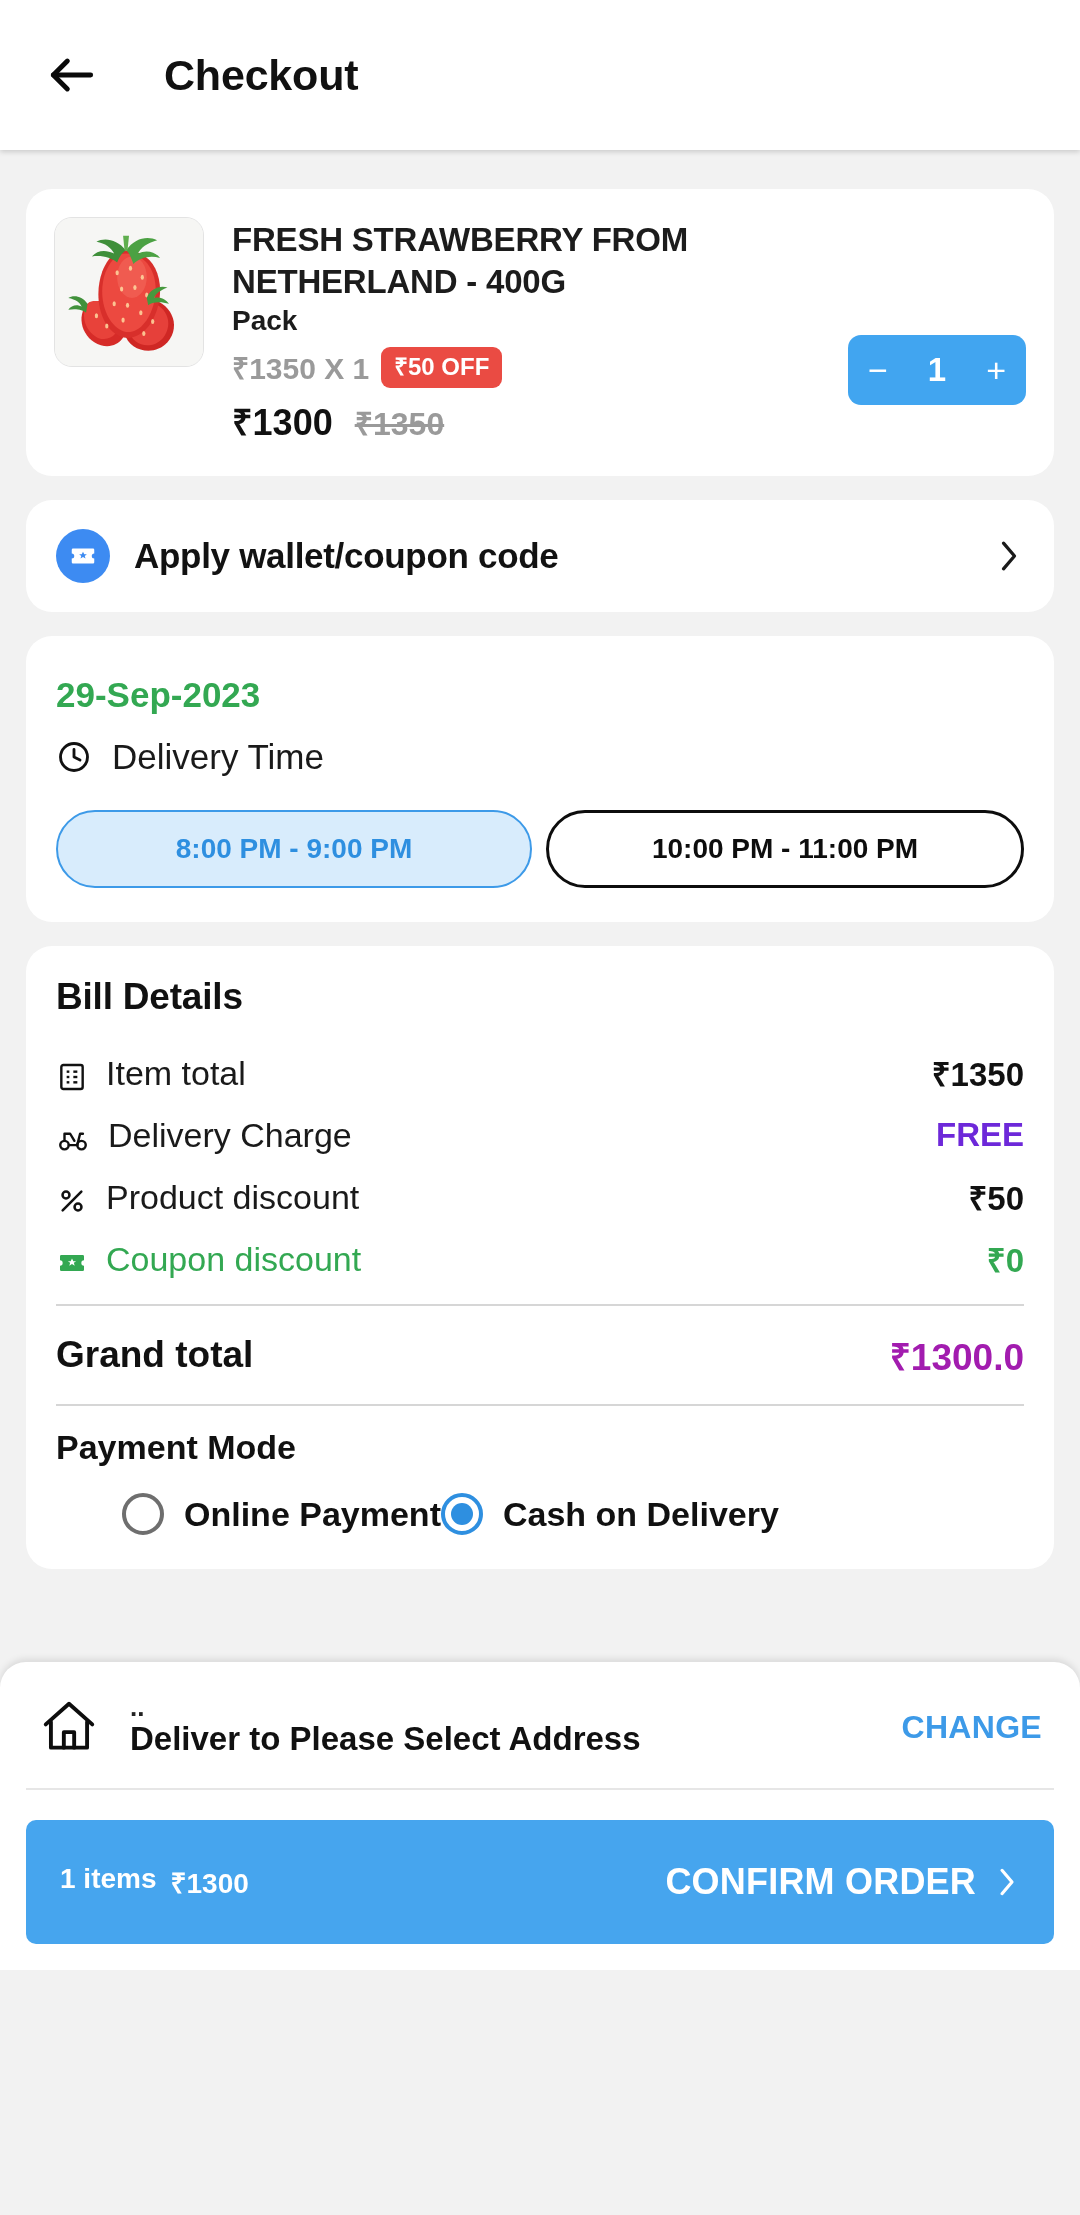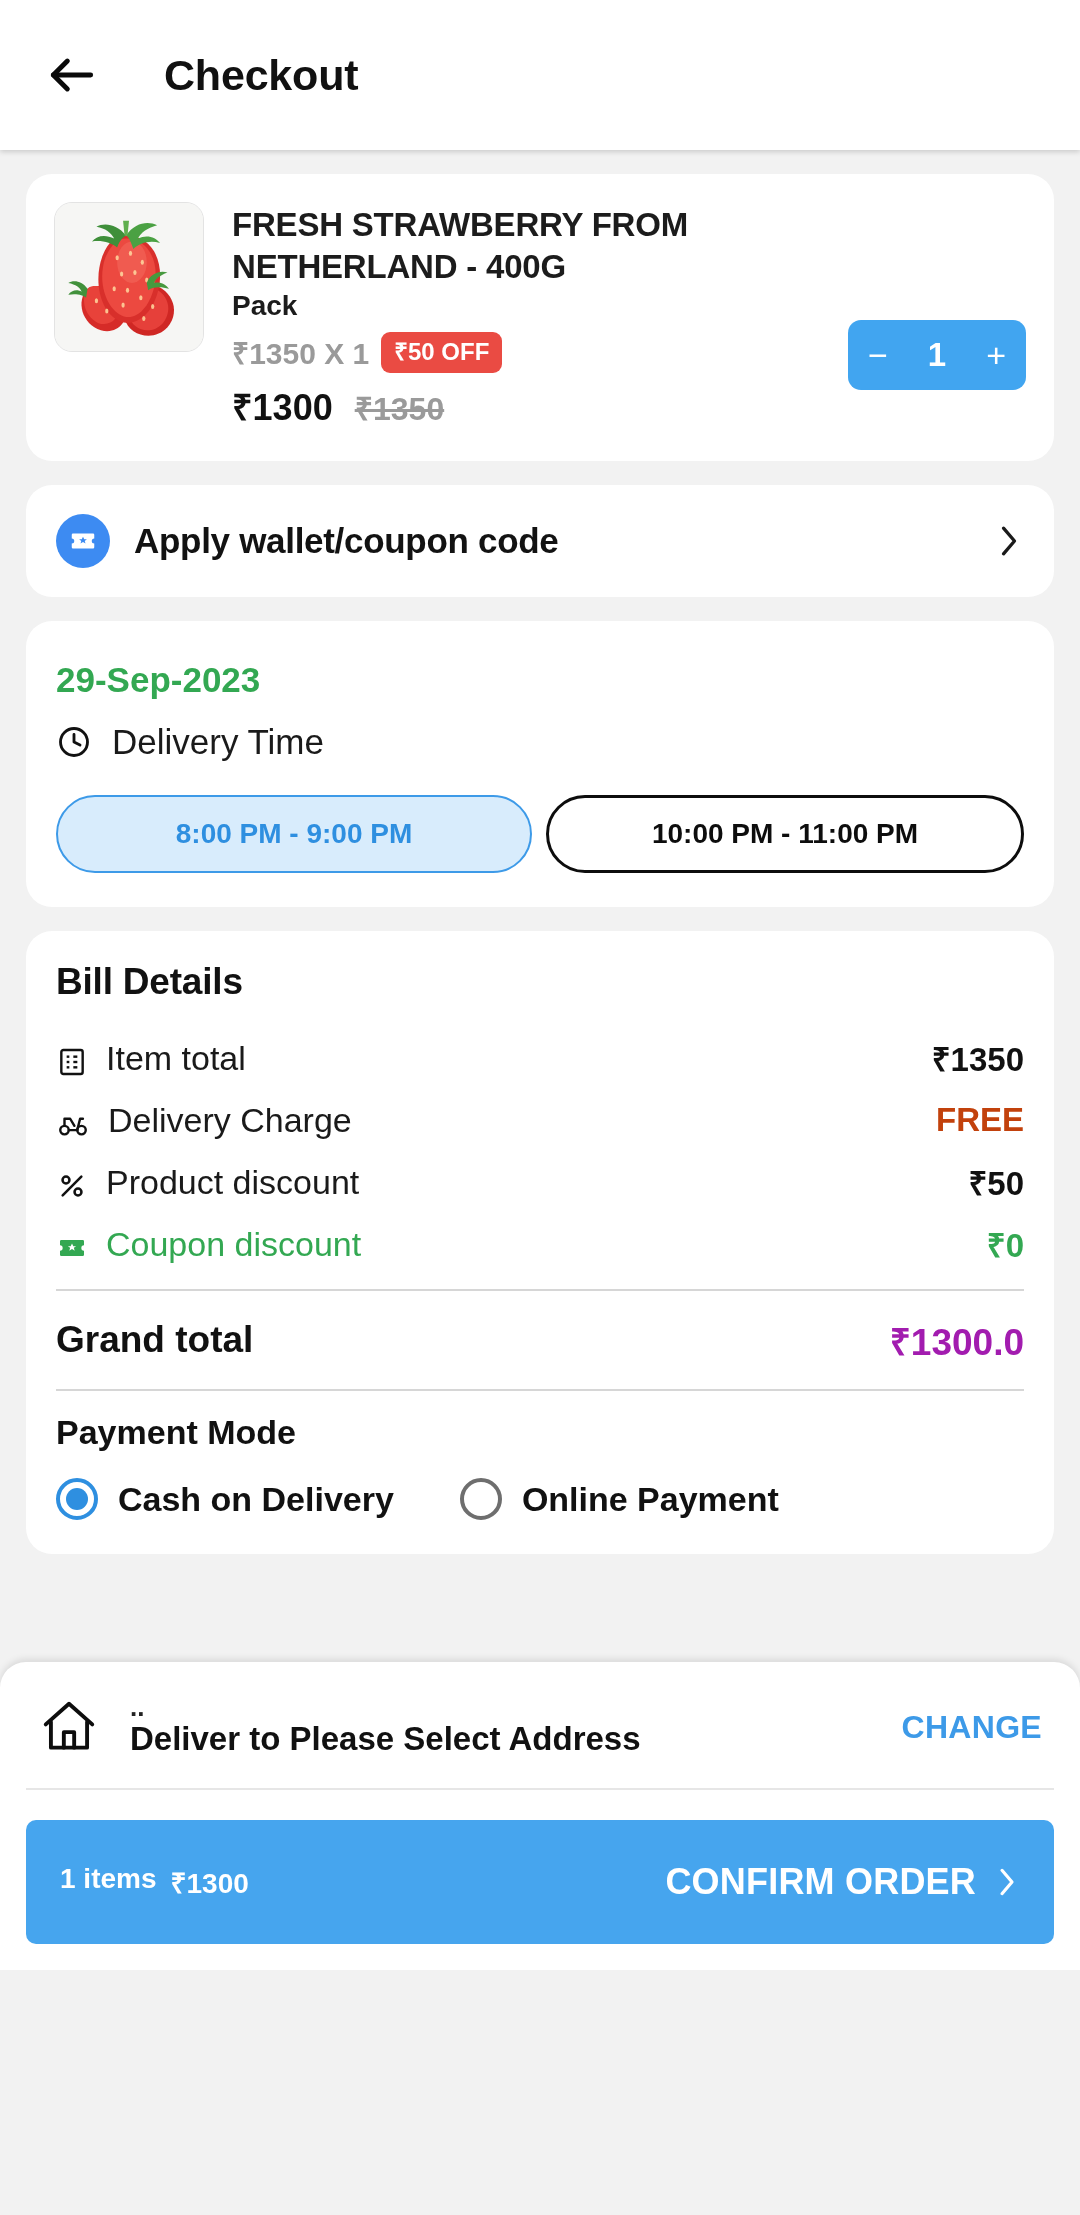--- a/index.html
+++ b/index.html
@@ -45,20 +45,21 @@
     color: #111111;
     margin-left: 50px;
     letter-spacing: -0.2px;
   }
 
   
   .content {
     flex: 1 1 auto;
     padding: 0 26px;
     overflow: hidden;
+    margin-top: 15px;
   }
   .card {
     background: #ffffff;
     border-radius: 26px;
     margin-top: 24px;
   }
 
   
   .product-card {
     display: flex;
@@ -216,21 +217,21 @@
   }
   .bill-row {
     display: flex;
     align-items: center;
     justify-content: space-between;
     min-height: 62px;
   }
   .bill-left { display: flex; align-items: flex-end; gap: 18px; }
   .bill-label { font-size: 34px; color: #1a1a1a; }
   .bill-value { font-size: 33px; color: #111111; font-weight: bold; }
-  .bill-value.free { color: #c2410c; font-weight: bold; }
+  .bill-value.free { color: #6d28d9; font-weight: bold; }
   .bill-label.green, .bill-value.green { color: #33a852; }
   .divider { height: 2px; background: #d6d6d6; margin: 14px 0; }
   .grand-row {
     display: flex;
     align-items: center;
     justify-content: space-between;
     min-height: 70px;
   }
   .grand-label { font-size: 37px; font-weight: bold; color: #111111; }
   .grand-value { font-size: 37px; font-weight: bold; color: #a21caf; }
@@ -479,27 +480,27 @@
       <div class="grand-row">
         <span class="grand-label">Grand total</span>
         <span class="grand-value">₹1300.0</span>
       </div>
 
       <div class="divider"></div>
 
       <div class="paymode-title">Payment Mode</div>
 
       <div class="radios">
+        <div class="radio-item second">
+          <span class="radio"></span>
+          <span class="radio-label">Online Payment</span>
+        </div>
         <div class="radio-item">
           <span class="radio on"></span>
           <span class="radio-label">Cash on Delivery</span>
-        </div>
-        <div class="radio-item second">
-          <span class="radio"></span>
-          <span class="radio-label">Online Payment</span>
         </div>
       </div>
     </div>
   </div>
 
   <div class="bottom">
     <div class="addr-row">
       <svg width="62" height="62" viewBox="0 0 24 24" fill="none" stroke="#0d0d0d" stroke-width="1.5" stroke-linecap="round" stroke-linejoin="round">
         <path d="M3 11L12 3l9 8"></path>
         <path d="M5 10v10h14V10"></path>

